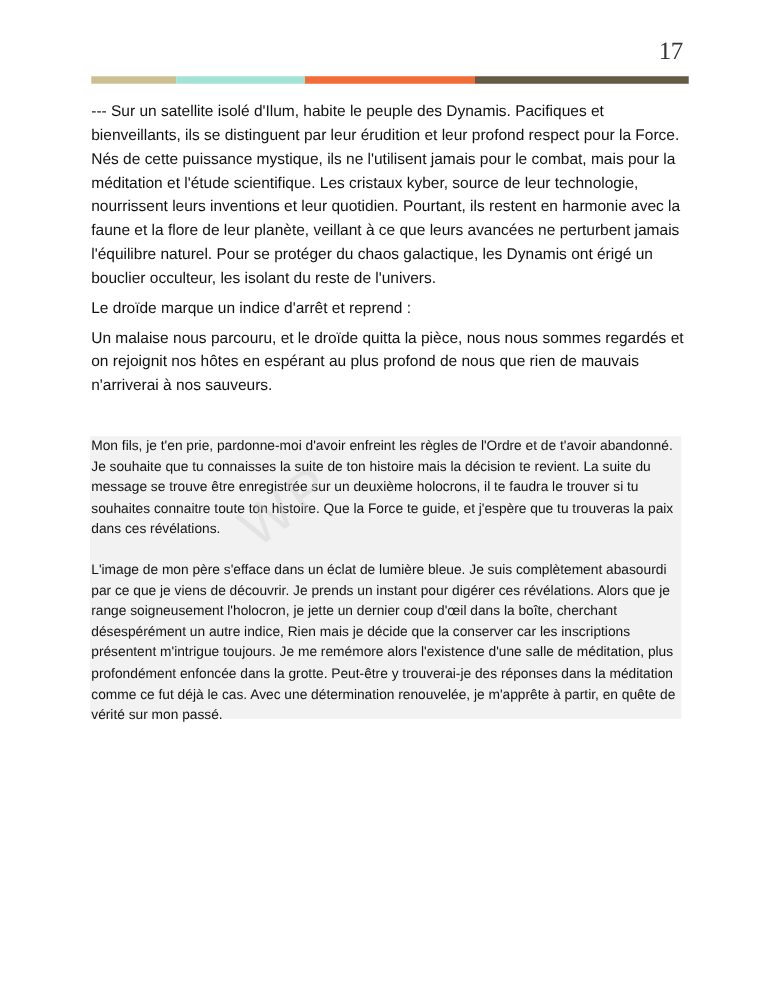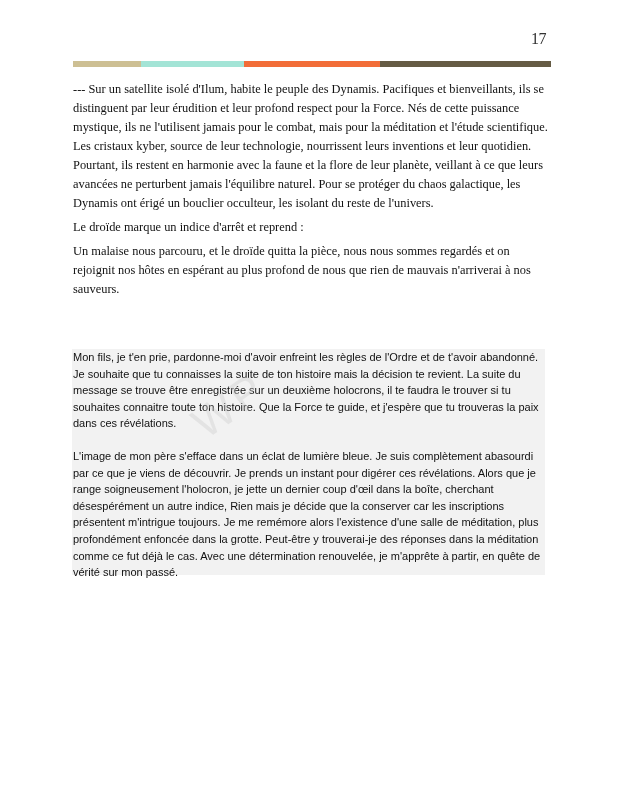--- a/index.html
+++ b/index.html
@@ -13,41 +13,40 @@
       position: relative;
       overflow: hidden;
       font-family: "Liberation Sans", sans-serif;
       color: #111111;
     }
     .page-number {
       position: absolute;
       top: 30px;
       right: 72px;
       font-family: "Liberation Serif", serif;
-      font-size: 16px;
+      font-size: 20px;
       color: #333333;
       letter-spacing: -0.5px;
     }
     .color-bar {
       position: absolute;
       top: 61px;
       left: 73px;
       width: 478px;
       height: 6px;
       display: flex;
     }
     .color-bar .seg { height: 100%; }
     .content {
       position: absolute;
       top: 80px;
       left: 73px;
       width: 478px;
       font-size: 12.4px;
       line-height: 19px;
-      font-family: Liberation Serif, serif;
     }
     .content p {
       margin: 0 0 5px 0;
     }
     .quote-box {
       position: absolute;
       top: 349px;
       left: 72px;
       width: 473px;
       height: 226px;

